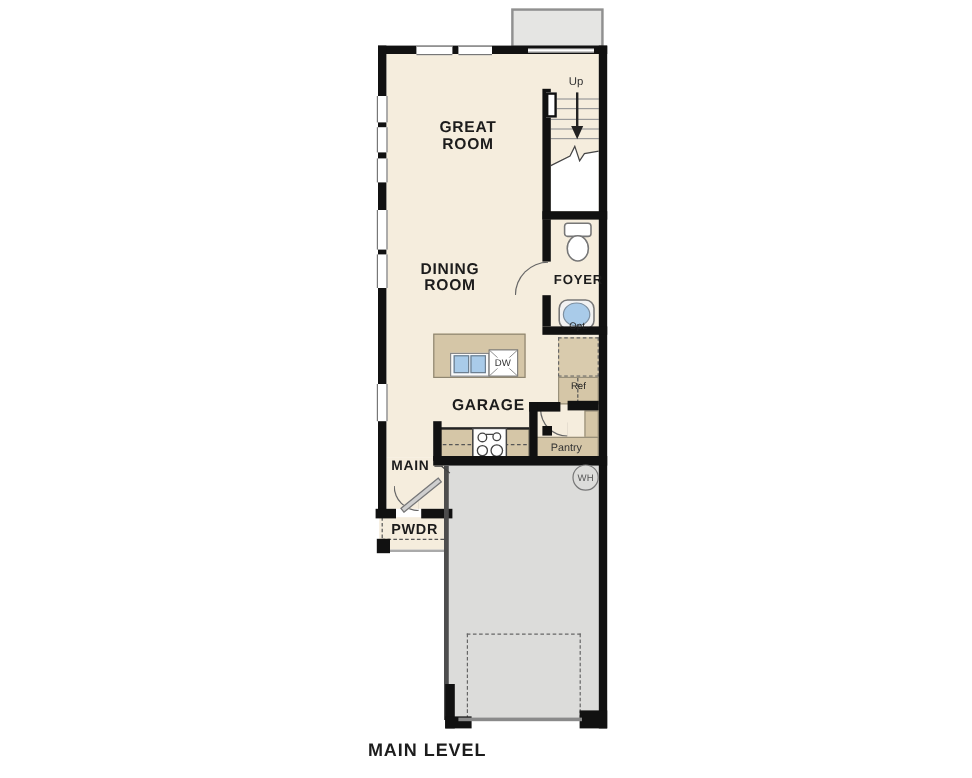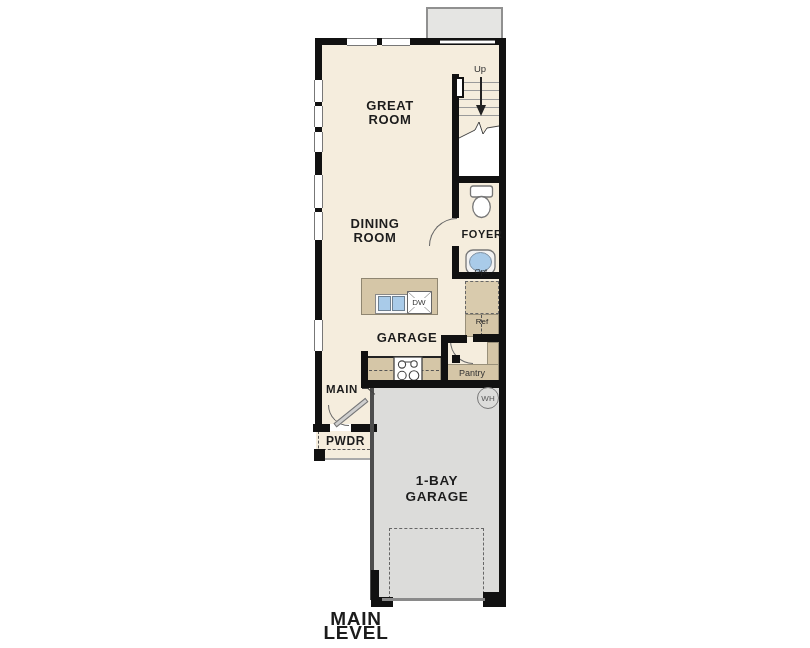--- a/index.html
+++ b/index.html
@@ -174,22 +174,18 @@
     <span>FOYER</span>
   </div>
   <div class="roomlbl" style="left:318px;top:382px;width:48px;height:14px;font-size:11.5px;">
     <span>MAIN</span>
   </div>
   <div class="abs z6" style="left:362px;top:388px;width:7px;height:1px;background:#444;"></div>
   <div class="abs z6" style="left:368px;top:388px;width:9px;height:1px;background:#444;transform:rotate(40deg);transform-origin:left center;"></div>
   <div class="roomlbl" style="left:318px;top:433px;width:55px;height:15px;font-size:12px;">
     <span>PWDR</span>
   </div>
-  <div class="roomlbl" style="left:392px;top:471px;width:90px;height:36px;font-size:13.5px;line-height:16px;">
-    <span>1-BAY</span>
-    <span>GARAGE</span>
-  </div>
 
-  <div class="roomlbl z9" style="left:300px;top:617px;width:112px;height:18px;font-size:19px;letter-spacing:0.8px;">
+  <div class="roomlbl z9" style="left:300px;top:617px;width:112px;height:18px;font-size:15px;letter-spacing:0.8px;">
     <span>MAIN LEVEL</span>
   </div>
 
 </div>
 
 </body></html>

